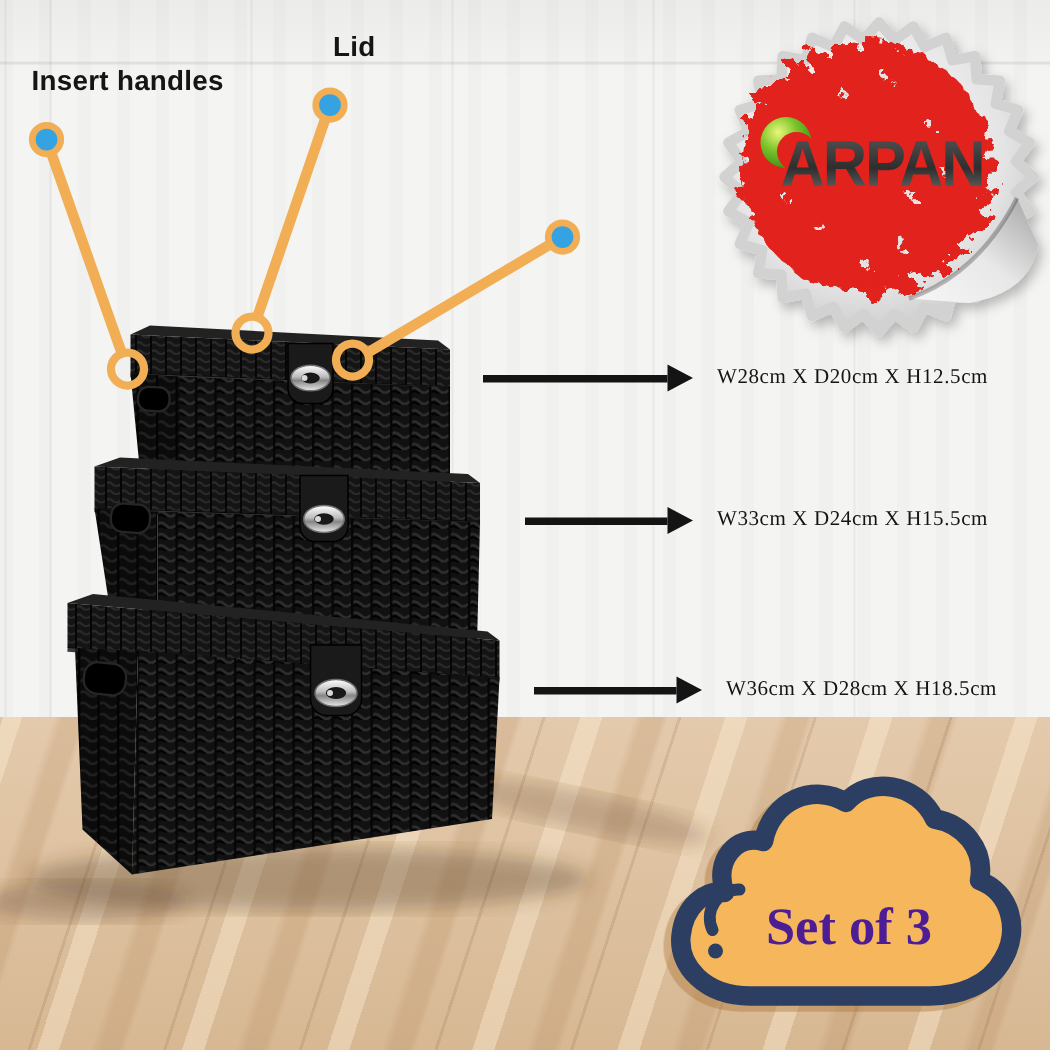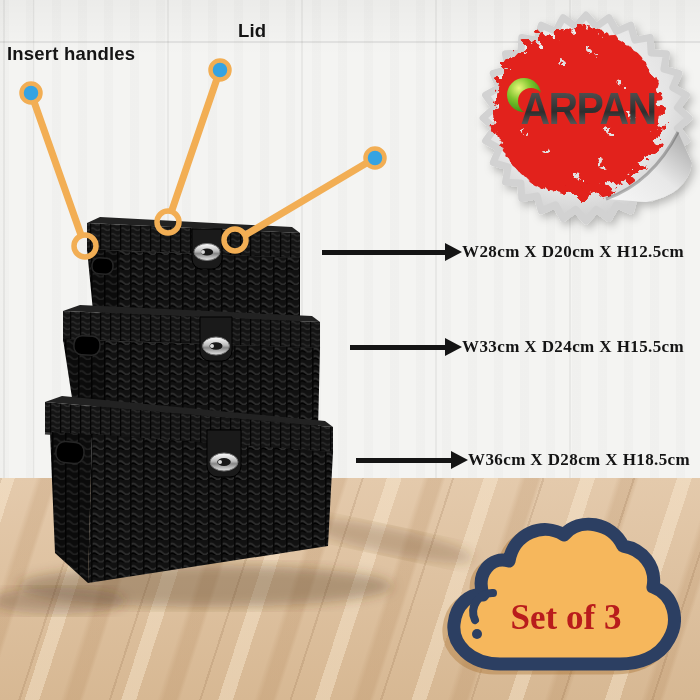--- a/index.html
+++ b/index.html
@@ -19,44 +19,44 @@
     background:
       repeating-linear-gradient(108deg, rgba(120,80,45,0.14) 0 2px, rgba(0,0,0,0) 2px 86px),
       repeating-linear-gradient(108deg, rgba(255,241,218,0.38) 0 14px, rgba(0,0,0,0) 14px 34px, rgba(166,121,76,0.18) 40px 52px, rgba(0,0,0,0) 56px 92px),
       linear-gradient(180deg,#e4caac,#d7b893);}
 
   .scene{position:absolute;left:0;top:0;width:700px;height:700px;}
 
   
   .label{position:absolute;font-weight:bold;font-size:18.5px;color:#151515;
          letter-spacing:.2px;white-space:nowrap;}
-  .lbl-handles{left:7px;top:43px;}
-  .lbl-lid{left:238px;top:20px;}
+  .lbl-handles{left:21px;top:43px;}
+  .lbl-lid{left:222px;top:20px;}
   .lbl-strap{left:349px;top:118px;}
 
   
   .dim{position:absolute;display:flex;align-items:center;height:22px;color:#141414;}
   .dim-line{height:5px;background:#141414;}
   .dim-head{width:0;height:0;border-left:17px solid #141414;
             border-top:9px solid transparent;border-bottom:9px solid transparent;}
-  .dim-text{font-family:"Liberation Serif",serif;font-weight:bold;font-size:17px;
-            letter-spacing:.4px;white-space:nowrap;margin-left:0;}
+  .dim-text{font-family:"Liberation Serif",serif;font-weight:normal;font-size:14px;
+            letter-spacing:.4px;white-space:nowrap;margin-left:16px;}
   .dim1{left:322px;top:241px;} .dim1 .dim-line{width:123px;}
   .dim2{left:350px;top:336px;} .dim2 .dim-line{width:95px;}
   .dim3{left:356px;top:449px;} .dim3 .dim-line{width:95px;}
 
   
   .brand-text{position:absolute;left:520px;top:86px;width:136px;text-align:center;
     font-weight:bold;font-size:41px;letter-spacing:-1.5px;transform:scaleY(1.06);
     background:linear-gradient(180deg,#5c5c5c,#2e2e2e 55%,#787878);
     -webkit-background-clip:text;background-clip:text;color:transparent;}
 
   
   .badge-text{position:absolute;left:500px;top:598px;width:132px;text-align:center;
-    font-family:"Liberation Serif",serif;font-weight:bold;font-size:35px;color:#b91c1c;}
+    font-family:"Liberation Serif",serif;font-weight:bold;font-size:35px;color:#4c1d95;}
 </style>
 </head>
 <body>
 
 <div class="stage">
 
   <div class="wall"></div>
   <div class="wall-trim"></div>
   <div class="floor"></div>
 

